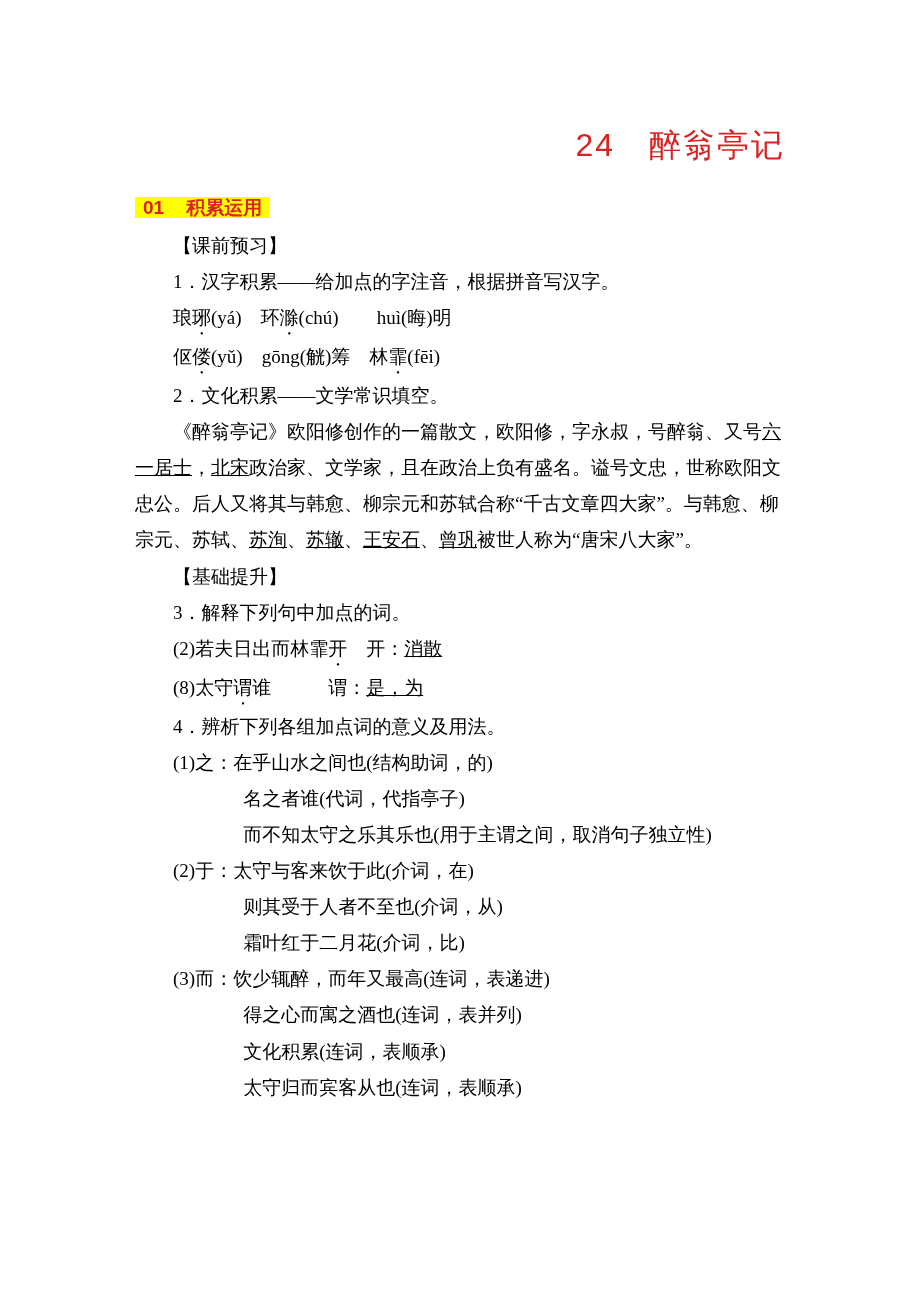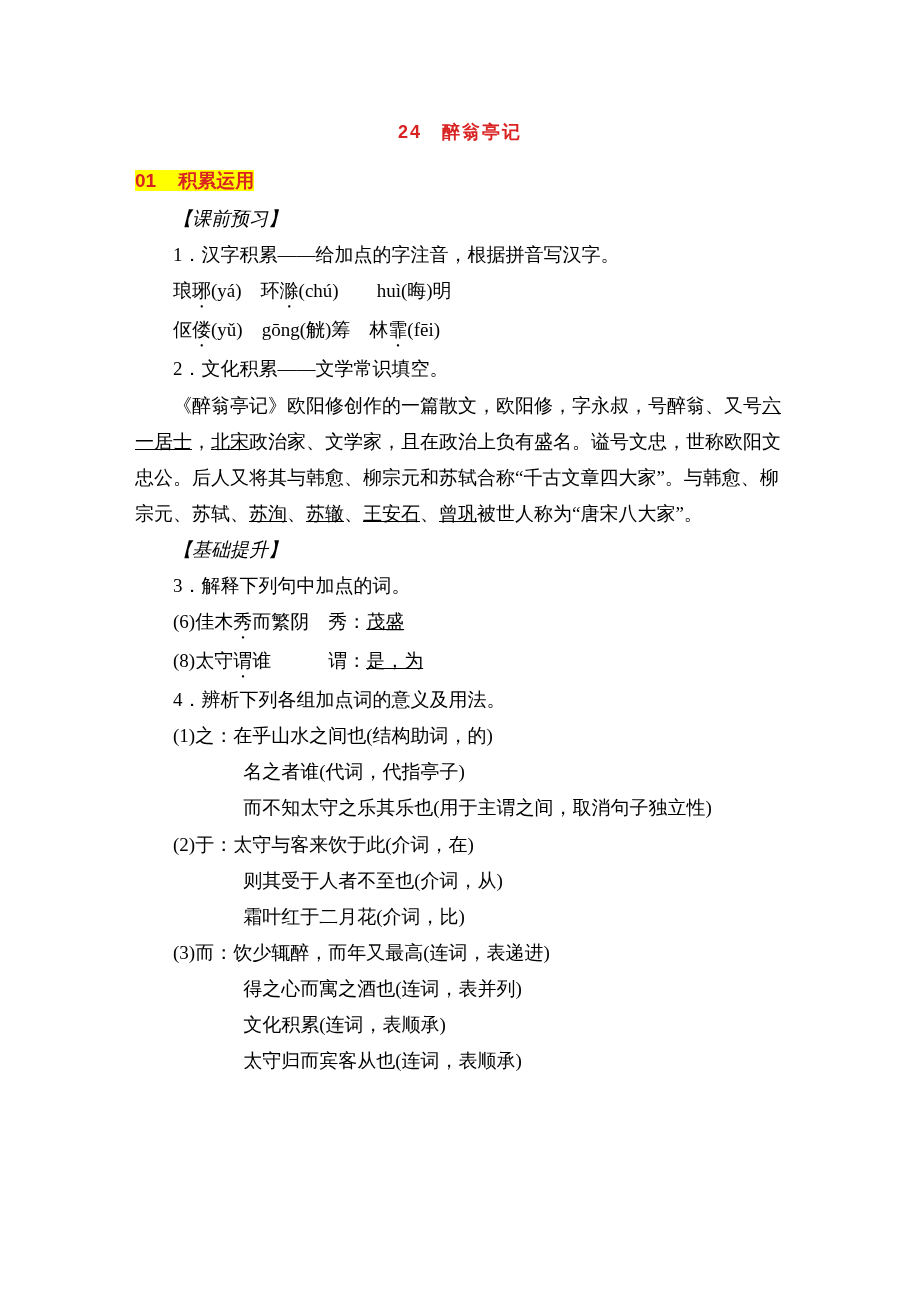--- a/index.html
+++ b/index.html
@@ -7,49 +7,48 @@
     background: #fff;
     font-family: "SimSun", "宋体", serif;
     font-size: 19px;
     line-height: 1.9;
     color: #000;
     width: 920px;
     margin: 0 auto;
     padding: 115px 135px 60px 135px;
   }
   .title {
-    text-align: center;
+    text-align: right;
     color: #d92222;
     font-family: "SimHei", "黑体", sans-serif;
-    font-weight: bold;
-    font-size: 18px;
+    font-weight: normal;
+    font-size: 32px;
     margin-bottom: 14px;
     letter-spacing: 2px;
   }
   .section-head {
     margin-bottom: 2px;
   }
   .section-head .hl {
     background: #ffff00;
-    padding: 0 0;
+    padding: 0 8px;
   }
   .section-head .num {
     color: #d92222;
     font-family: "SimHei", "黑体", sans-serif;
     font-weight: bold;
   }
   .section-head .txt {
     color: #d92222;
     font-family: "SimHei", "黑体", sans-serif;
     font-weight: bold;
     margin-left: 22px;
   }
   .sub-head {
     text-indent: 2em;
-    font-style: italic;
   }
   .p { text-indent: 2em; }
   .indent-more { padding-left: 5.7em; text-indent: 0; }
   .ul { text-decoration: underline; }
   .dot {
     text-emphasis: dot;
     text-emphasis-position: under;
     -webkit-text-emphasis: dot;
     -webkit-text-emphasis-position: under;
   }
@@ -69,21 +68,21 @@
 <div class="p"><span>琅</span><span class="dot">琊</span><span>(yá)　环</span><span class="dot">滁</span><span>(chú)　　huì(晦)明</span></div>
 <div class="p"><span>伛</span><span class="dot">偻</span><span>(yǔ)　gōng(觥)筹　林</span><span class="dot">霏</span><span>(fēi)</span></div>
 
 <div class="p">2．文化积累——文学常识填空。</div>
 <div class="p"><span>《醉翁亭记》欧阳修创作的一篇散文，欧阳修，字永叔，号醉翁、又号</span><span class="ul">六一居士</span><span>，</span><span class="ul">北宋</span><span>政治家、文学家，且在政治上负有盛名。谥号文忠，世称欧阳文忠公。后人又将其与韩愈、柳宗元和苏轼合称“千古文章四大家”。与韩愈、柳宗元、苏轼、</span><span class="ul">苏洵</span><span>、</span><span class="ul">苏辙</span><span>、</span><span class="ul">王安石</span><span>、</span><span class="ul">曾巩</span><span>被世人称为“唐宋八大家”。</span></div>
 
 <div class="sub-head">【基础提升】</div>
 
 <div class="p">3．解释下列句中加点的词。</div>
 <div id="q3-list">
-    <div class="p"><span>(6)佳木</span><span class="dot">秀</span><span>而繁阴</span><span>　</span><span>秀：</span><span class="ul">茂盛</span></div>
+    <div class="p"><span>(2)若夫日出而林霏</span><span class="dot">开</span><span></span><span>　</span><span>开：</span><span class="ul">消散</span></div>
     <div class="p"><span>(8)太守</span><span class="dot">谓</span><span>谁</span><span>　　　</span><span>谓：</span><span class="ul">是，为</span></div>
   </div>
 
 <div class="p">4．辨析下列各组加点词的意义及用法。</div>
 <div class="p"><span>(1)之：</span><span>在乎山水之间也(结构助词，的)</span></div>
 <div class="indent-more">名之者谁(代词，代指亭子)</div>
 <div class="indent-more">而不知太守之乐其乐也(用于主谓之间，取消句子独立性)</div>
 <div class="p"><span>(2)于：</span><span>太守与客来饮于此(介词，在)</span></div>
 <div class="indent-more">则其受于人者不至也(介词，从)</div>
 <div class="indent-more">霜叶红于二月花(介词，比)</div>

